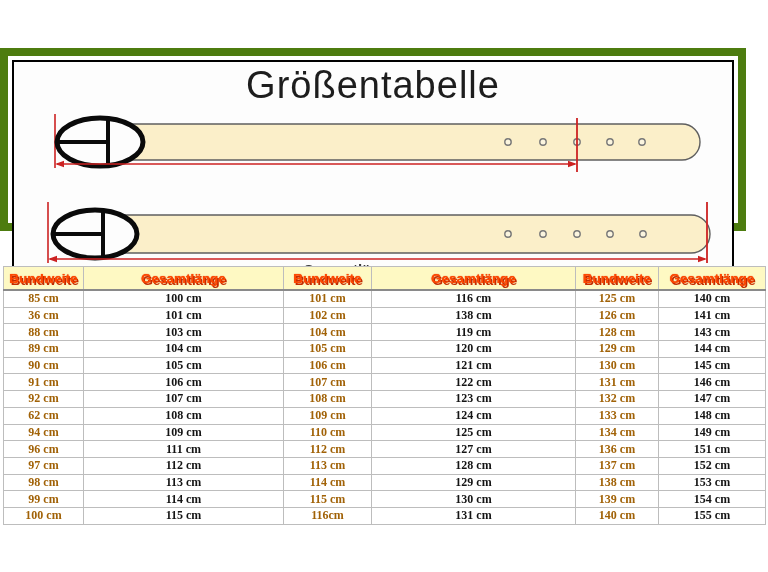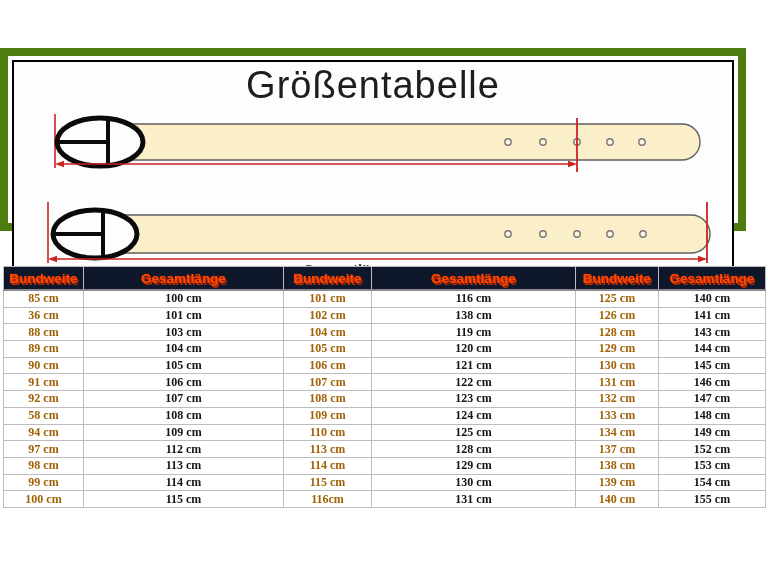--- a/index.html
+++ b/index.html
@@ -14,21 +14,21 @@
   .belt-svg{position:absolute;left:0;top:0;width:718px;height:222px;}
   .belt-label{position:absolute;text-align:center;font-weight:bold;font-size:15px;color:#3c3c3c;}
   .label1{left:146px;top:104px;width:340px;}
   .label2{left:166px;top:199px;width:340px;}
 
   
   table.sizes{position:absolute;left:3px;top:266px;width:762px;border-collapse:collapse;table-layout:fixed;}
   table.sizes th,table.sizes td{border:1px solid #bdbdbd;text-align:center;padding:0;overflow:hidden;white-space:nowrap;}
   table.sizes th{height:22px;font-size:13.5px;font-weight:bold;color:#ff4800;
                  text-shadow:1.5px 1.5px 0 #c32b00, 0 0 1px #d83000;
-                 border-bottom:2px solid #8a8a8a;background:#0f172a;}
+                 border-bottom:2px solid #8a8a8a;background:#fef9c3;}
   table.sizes td{height:15.7px;font-family:"Liberation Serif",serif;font-weight:bold;font-size:12px;line-height:15px;}
   td.bw{color:#a16207;}
   td.gl{color:#141414;}
 </style>
 </head>
 <body>
 
 <div class="stage">
 
   <div class="panel">
@@ -159,36 +159,44 @@
         </tr>
         <tr>
           <td class="bw">92 cm</td>
           <td class="gl">107 cm</td>
           <td class="bw">108 cm</td>
           <td class="gl">123 cm</td>
           <td class="bw">132 cm</td>
           <td class="gl">147 cm</td>
         </tr>
         <tr>
-          <td class="bw">58 cm</td>
+          <td class="bw">62 cm</td>
           <td class="gl">108 cm</td>
           <td class="bw">109 cm</td>
           <td class="gl">124 cm</td>
           <td class="bw">133 cm</td>
           <td class="gl">148 cm</td>
         </tr>
         <tr>
           <td class="bw">94 cm</td>
           <td class="gl">109 cm</td>
           <td class="bw">110 cm</td>
           <td class="gl">125 cm</td>
           <td class="bw">134 cm</td>
           <td class="gl">149 cm</td>
         </tr>
         <tr>
+          <td class="bw">96 cm</td>
+          <td class="gl">111 cm</td>
+          <td class="bw">112 cm</td>
+          <td class="gl">127 cm</td>
+          <td class="bw">136 cm</td>
+          <td class="gl">151 cm</td>
+        </tr>
+        <tr>
           <td class="bw">97 cm</td>
           <td class="gl">112 cm</td>
           <td class="bw">113 cm</td>
           <td class="gl">128 cm</td>
           <td class="bw">137 cm</td>
           <td class="gl">152 cm</td>
         </tr>
         <tr>
           <td class="bw">98 cm</td>
           <td class="gl">113 cm</td>

